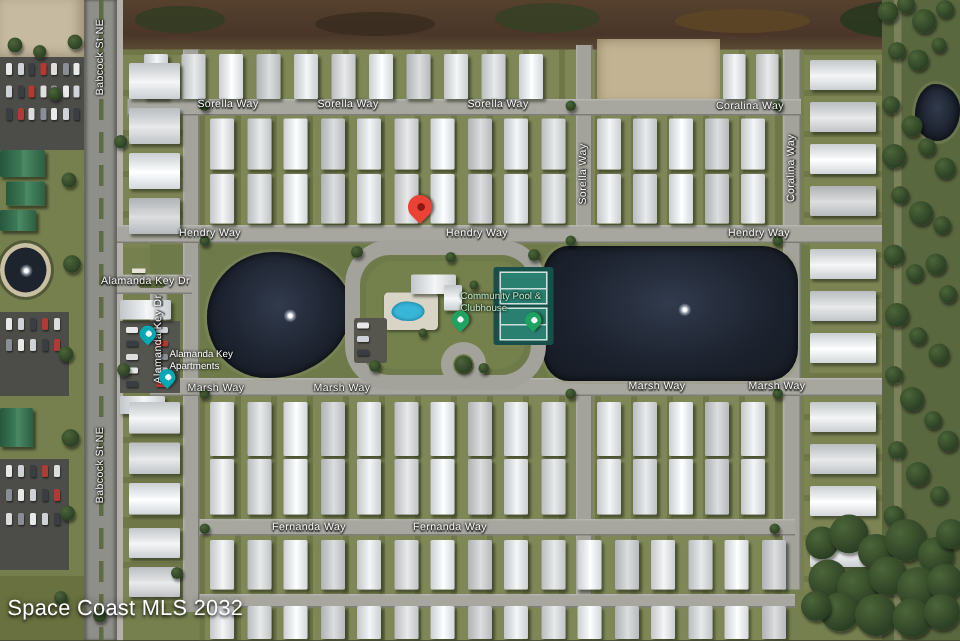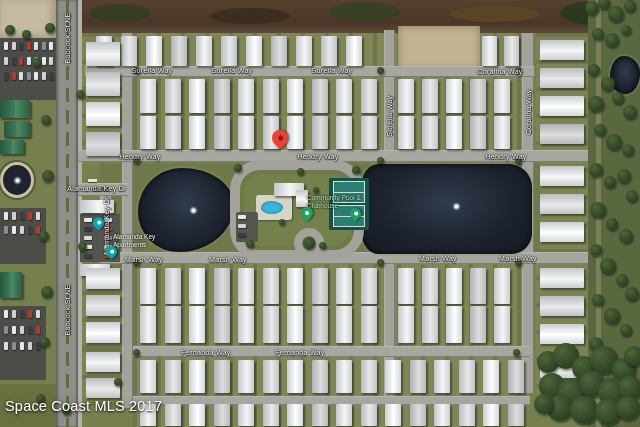--- a/index.html
+++ b/index.html
@@ -424,14 +424,14 @@
     </div>
     <div class="pin" data-name="poi-pin-teal-2" style="left: 106px; top: 246px;">
       <span class="tds" data-name="map-pin-icon" style="height: 11px; width: 11px; background: rgb(0, 169, 180);"></span>
     </div>
     <div class="pin" data-name="poi-pin-green-pool" style="left: 301px; top: 207px;">
       <span class="tds" data-name="map-pin-icon" style="height: 12px; width: 12px; background: rgb(30, 163, 98);"></span>
     </div>
     <div class="pin" data-name="poi-pin-green-courts" style="left: 350px; top: 208px;">
       <span class="tds" data-name="map-pin-icon" style="height: 11px; width: 11px; background: rgb(30, 163, 98);"></span>
     </div>
-    <div class="watermark" data-name="mls-watermark" style="left:5px;top:398px;">Space Coast MLS 2017</div>
+    <div class="watermark" data-name="mls-watermark" style="left:5px;top:398px;">Space Coast MLS 2032</div>
   </div>
 
 </body></html>

